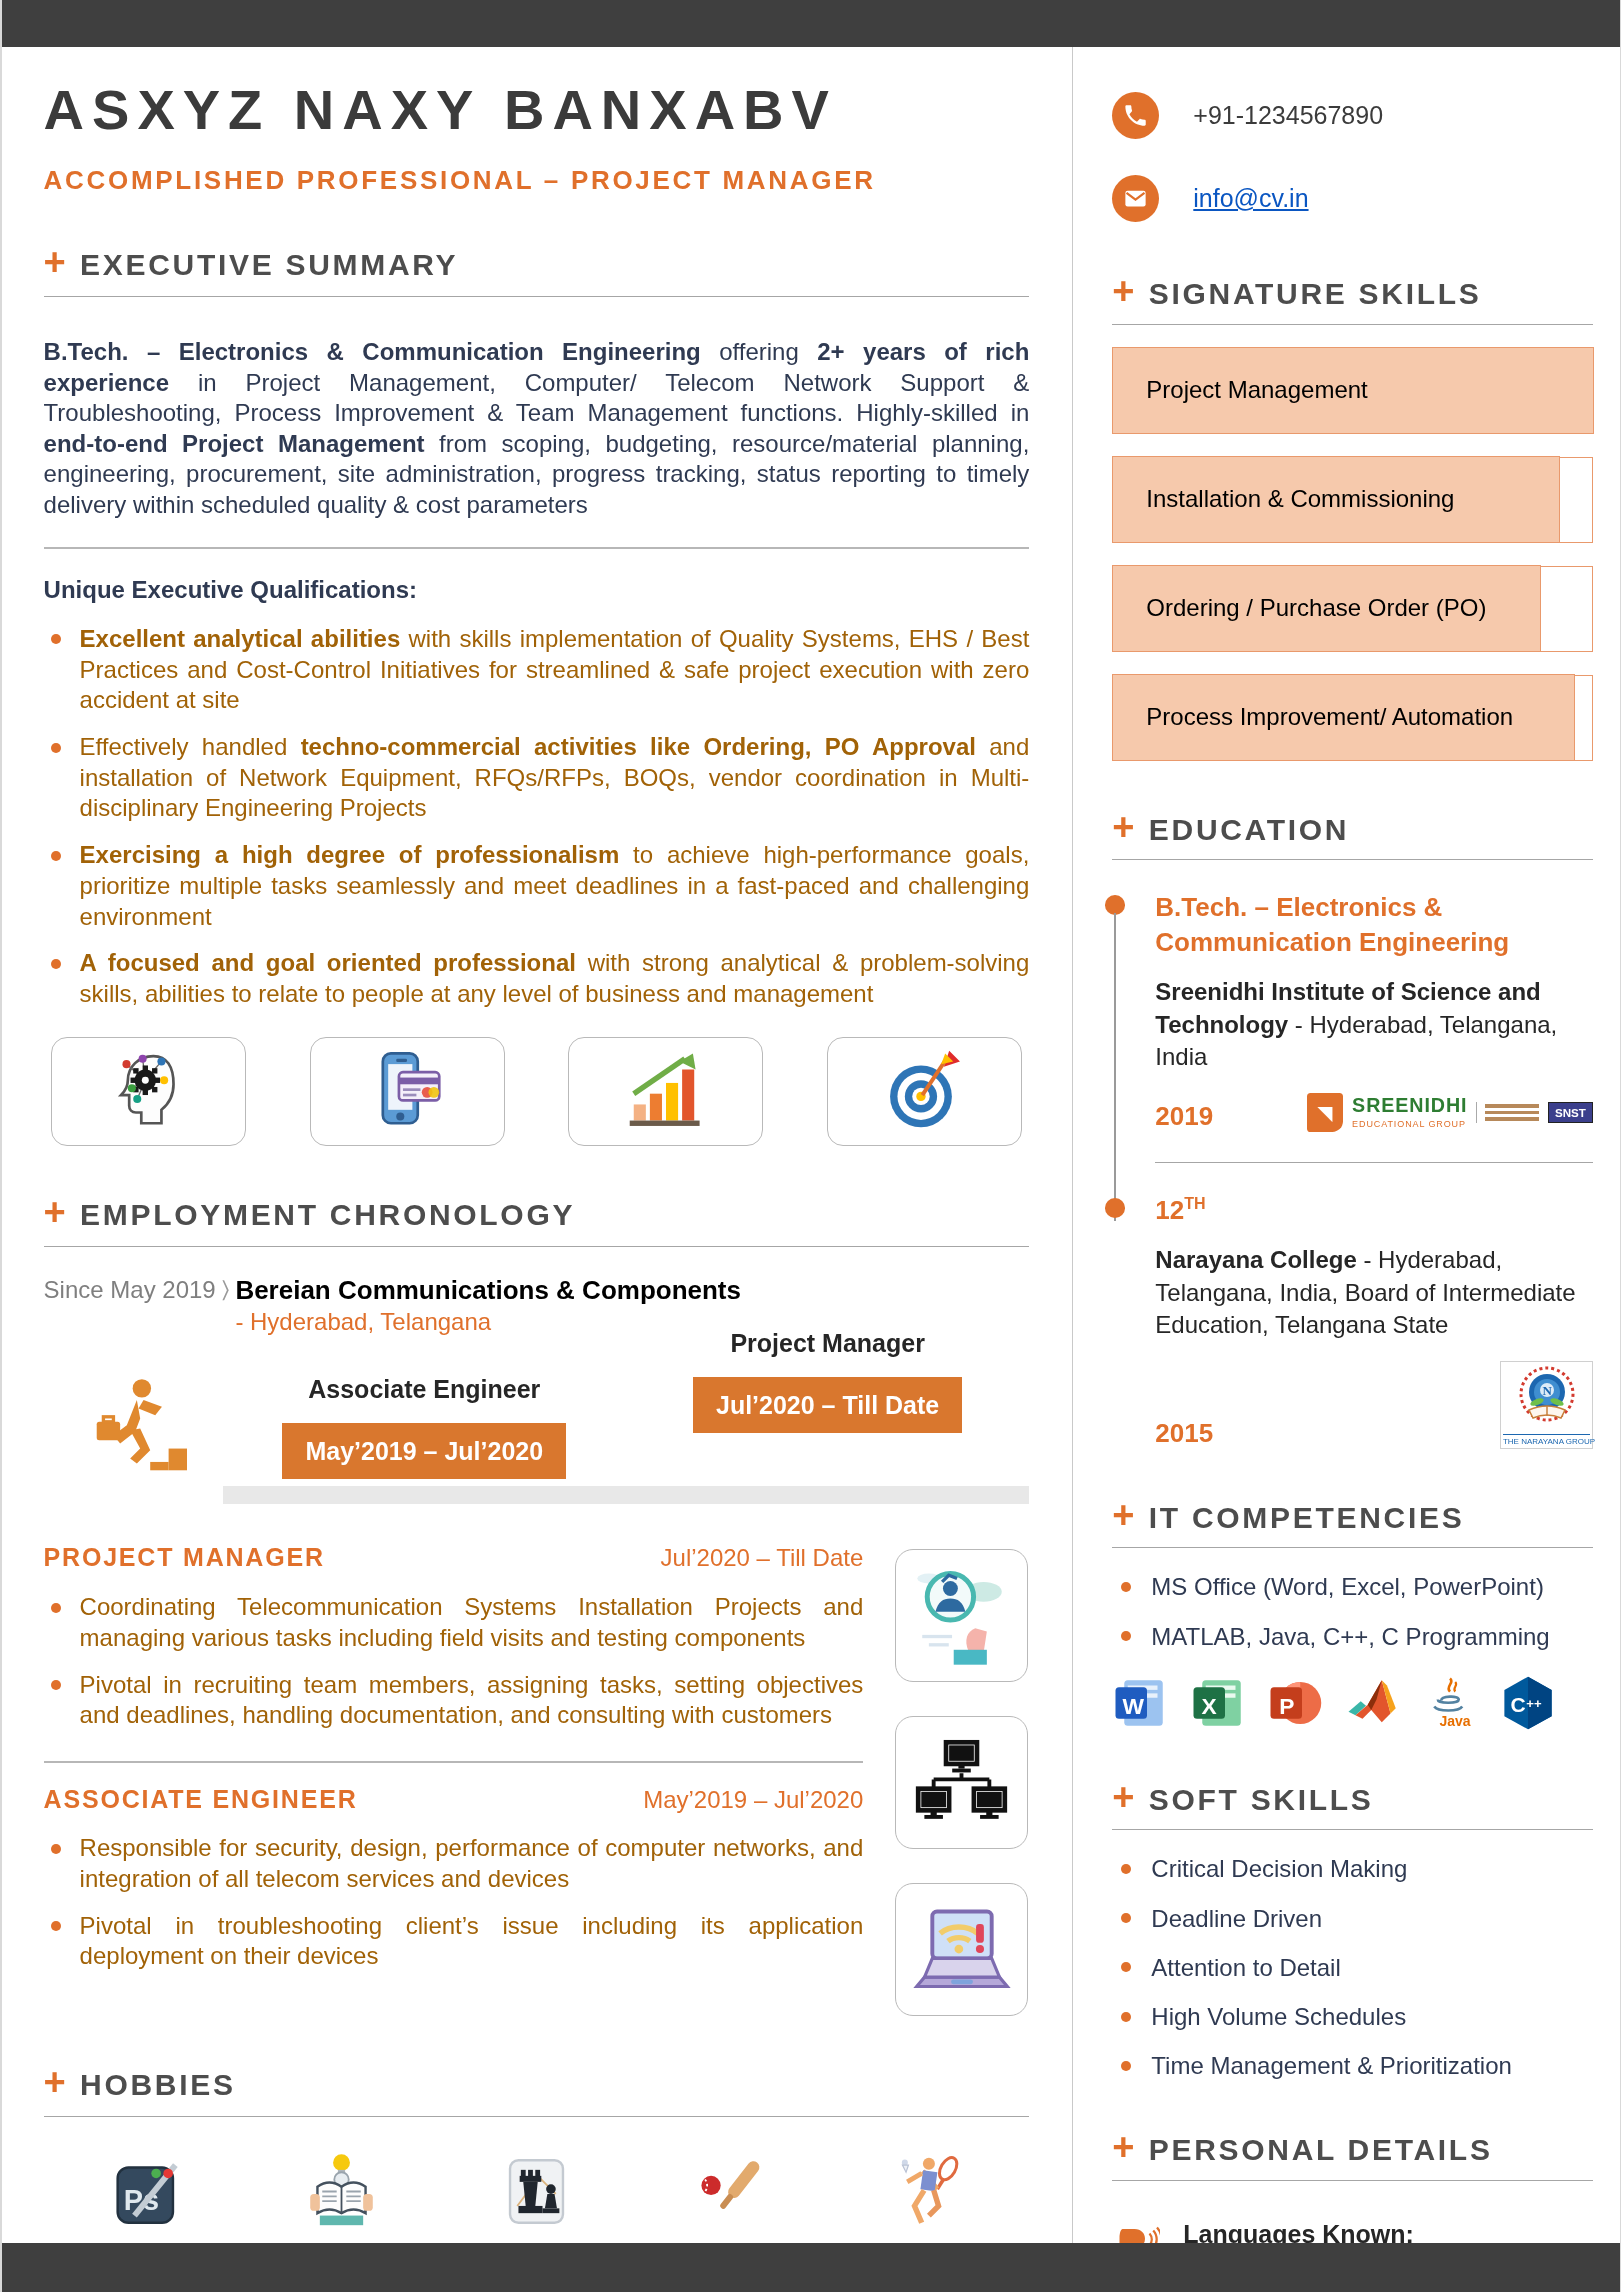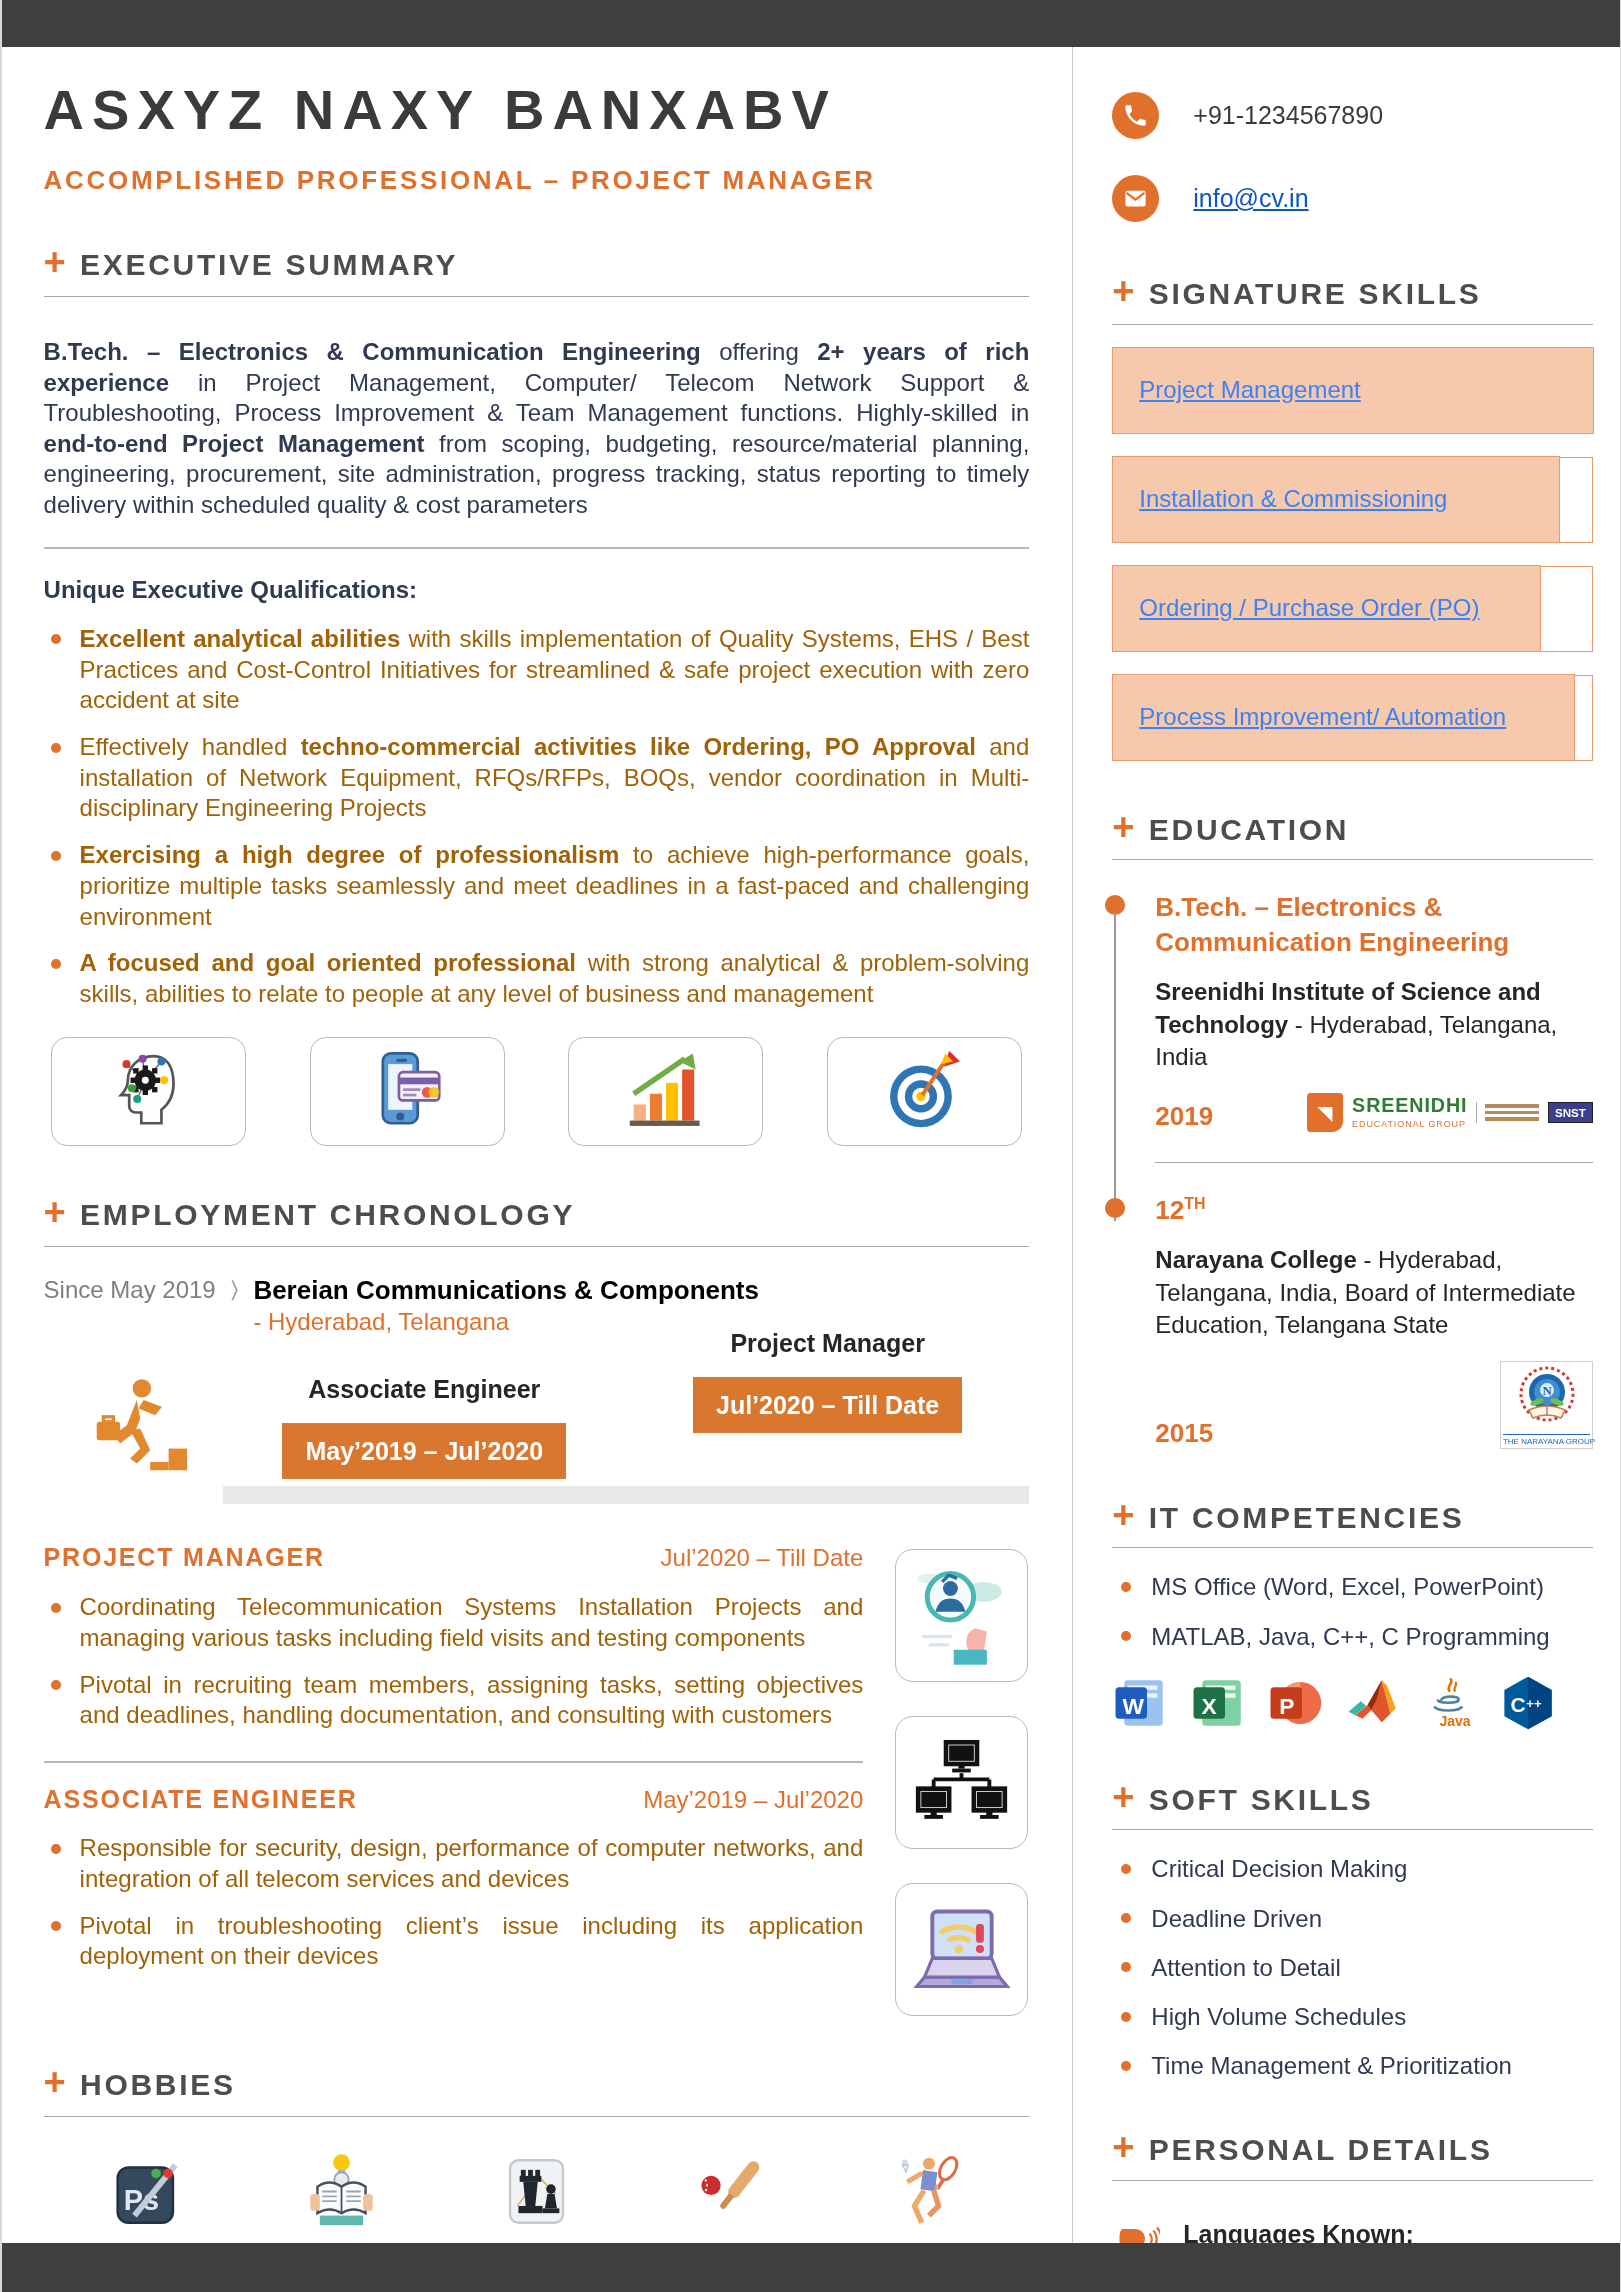--- a/index.html
+++ b/index.html
@@ -31,21 +31,21 @@
                   color:#a16207; text-align:justify; margin-bottom:16px; }
   ul.bullets li::before { content:''; position:absolute; left:7.2px; top:10.7px; width:9.9px; height:9.9px;
                   border-radius:50%; background:#e0702b; }
 
   
   .icon-cards { display:flex; justify-content:space-between; margin:27px 7.2px 0 7.2px; }
   .icon-card { width:195px; height:109px; border:1.8px solid #b9b9b9; border-radius:16px;
                display:flex; align-items:center; justify-content:center; background:#fff; }
 
   
-  .emp-meta { display:flex; gap:15px; margin-top:27px; align-items:flex-start; }
+  .emp-meta { display:flex; gap:6px; margin-top:27px; align-items:flex-start; }
   .since { font-size:24px; color:#7f7f7f; padding-top:1.8px; }
   .chev { color:#9a9a9a; font-size:23px; padding-top:1.8px; }
   .company { font-size:26px; font-weight:700; color:#000000; line-height:1.3; }
   .company-loc { font-size:24px; color:#e0702b; font-weight:400; }
   .emp-visual { display:flex; margin-top:16px; }
   .stairs-wrap { width:179px; display:flex; align-items:center; justify-content:center; }
   .roles-wrap { flex:1; }
   .roles { display:flex; }
   .role { width:50%; display:flex; flex-direction:column; align-items:center; }
   .role-label { font-size:25px; font-weight:700; color:#262626; }
@@ -73,21 +73,21 @@
   
   .contact-row { display:flex; align-items:center; gap:34px; margin-top:36px; }
   .contact-icon { width:47px; height:47px; border-radius:50%; background:#e0702b;
                   display:flex; align-items:center; justify-content:center; flex:0 0 auto; }
   .contact-text { font-size:25px; color:#3b3b3b; }
   a.email-link { color:#0a56c2; text-decoration:underline; font-size:25px; }
 
   .r-rule { border-top:1.8px solid #a6a6a6; margin-top:12.5px; }
   .skill-box { position:relative; height:86px; margin-top:23px; border:1.8px solid #e9996c; background:#fff; }
   .skill-fill { position:absolute; left:-1.8px; top:-1.8px; bottom:-1.8px; background:#f6c9ac; border:1.8px solid #e9996c; }
-  .skill-label { position:relative; z-index:2; font-size:24px; color:#3b82f6; line-height:82px; padding-left:26px;text-decoration:underline; }
+  .skill-label { position:relative; z-index:2; font-size:24px; color:#000000; line-height:82px; padding-left:33px; }
 
   .edu-entry { position:relative; padding-left:43px; margin-top:30px; }
   .edu-entry .dot { position:absolute; left:-7.2px; top:5.4px; width:19.7px; height:19.7px;
                     border-radius:50%; background:#e0702b; }
   .edu-entry.first::after { content:''; position:absolute; left:1.8px; top:23px; width:1.8px;
                     height:calc(100% + 66px); background:#9a9a9a; }
   .degree { font-size:26px; font-weight:700; color:#e0702b; line-height:1.35; }
   .degree sup { font-size:16px; }
   .school { font-size:24px; color:#262626; line-height:1.35; margin-top:16px; }
   .edu-bottom { display:flex; justify-content:space-between; align-items:flex-end; margin-top:19.7px; }

